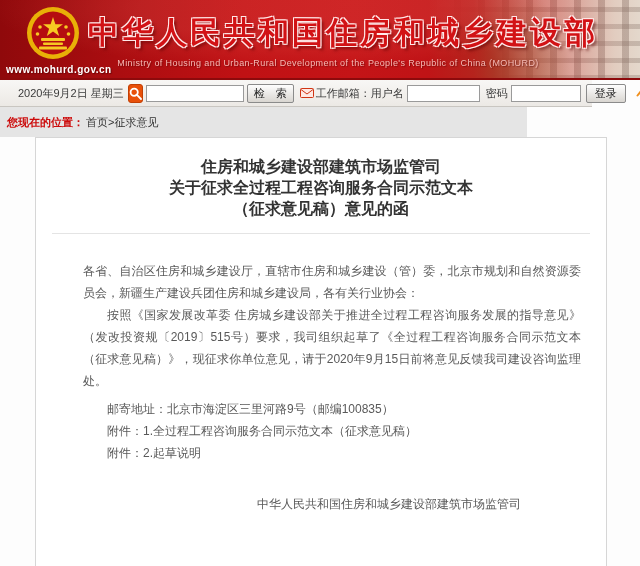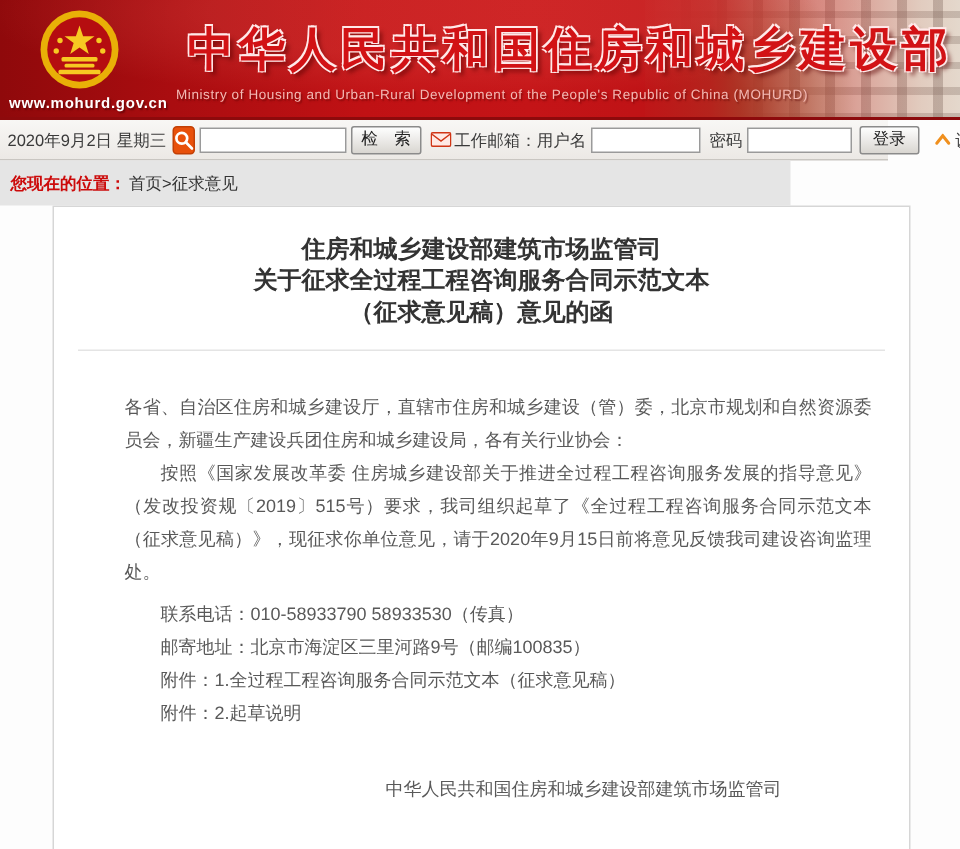--- a/index.html
+++ b/index.html
@@ -35,29 +35,28 @@
   }
   .emblem { position:absolute; left:26px; top:5px; }
   .site-url {
     position:absolute; left:6px; top:64px; color:#fff; font-size:10px; font-weight:bold;
     text-shadow:1px 1px 1px #6d0507; letter-spacing:.5px;
   }
   .hdr-titles { position:absolute; left:88px; top:12px; width:480px; text-align:center; }
   .hdr-title {
     font-size:31px; font-weight:bold; letter-spacing:3px; color:#d21215; white-space:nowrap;
     text-shadow:-1px -1px 0 #ffe9e9, 1px -1px 0 #ffe9e9, -1px 1px 0 #ffe9e9, 1px 1px 0 #ffe9e9, 3px 3px 3px rgba(90,0,0,.55);
-    margin-left:37px;
   }
   .hdr-subtitle { margin-top:4px; font-size:9px; color:#f3b9b4; letter-spacing:.4px; text-shadow:1px 1px 1px rgba(90,0,0,.5); }
 
   
   .toolbar {
     width:592px; height:27px; display:flex; align-items:center;
     background:linear-gradient(#f8f7f5,#ecE9e5);
-    border-bottom:1px solid #c9c6c1; padding:0 5px; font-size:11px; color:#3a3a3a;
+    border-bottom:1px solid #c9c6c1; padding:0 18px; font-size:11px; color:#3a3a3a;
     white-space:nowrap;
   }
   .toolbar .date { margin-right:4px; }
   .tool-search-icon {
     width:19px; height:19px; border-radius:3px; background:#e8500a;
     display:inline-flex; align-items:center; justify-content:center; margin-right:3px; cursor:pointer;
     border:1px solid #c23f04;
   }
   .txt-input {
     height:17px; border:1px solid #9a9a9a; background:#fff; font-size:11px; padding:0 3px;
@@ -176,21 +175,20 @@
     <div class="doc-title-line">关于征求全过程工程咨询服务合同示范文本</div>
     <div class="doc-title-line">（征求意见稿）意见的函</div>
   </div>
   <hr class="doc-rule">
 
   <div class="doc-body">
     <p>各省、自治区住房和城乡建设厅，直辖市住房和城乡建设（管）委，北京市规划和自然资源委员会，新疆生产建设兵团住房和城乡建设局，各有关行业协会：</p>
     <p class="para-indent">按照《国家发展改革委 住房城乡建设部关于推进全过程工程咨询服务发展的指导意见》（发改投资规〔2019〕515号）要求，我司组织起草了《全过程工程咨询服务合同示范文本（征求意见稿）》，现征求你单位意见，请于2020年9月15日前将意见反馈我司建设咨询监理处。</p>
 
     <div class="contact-block">
-      <div class="contact-line">联系电话：010-58933790  58933530（传真）</div>
       <div class="contact-line">邮寄地址：北京市海淀区三里河路9号（邮编100835）</div>
       <div class="contact-line">附件：1.全过程工程咨询服务合同示范文本（征求意见稿）</div>
       <div class="contact-line">附件：2.起草说明</div>
     </div>
 
     <div class="signature">
       <div>中华人民共和国住房和城乡建设部建筑市场监管司</div>
 
     </div>
   </div>

